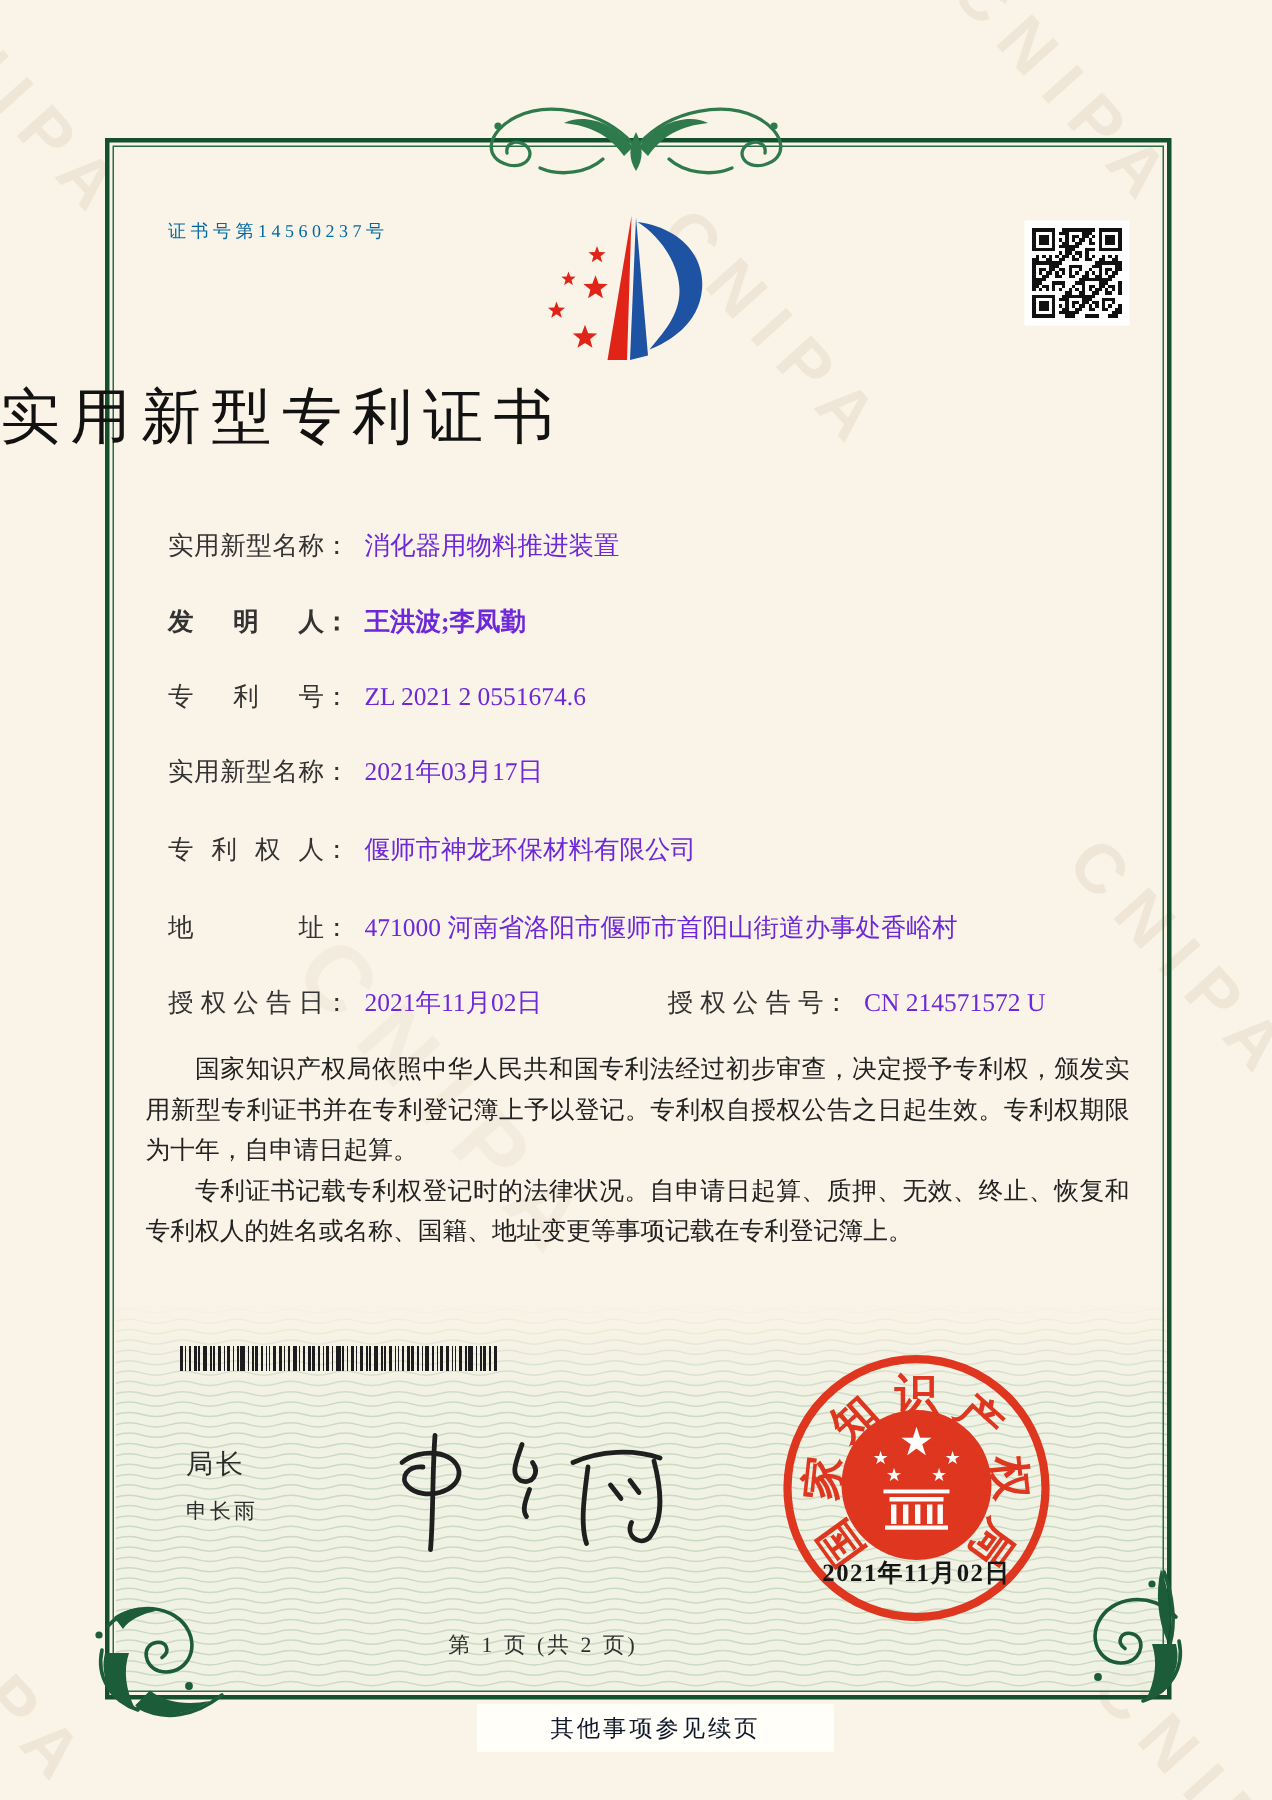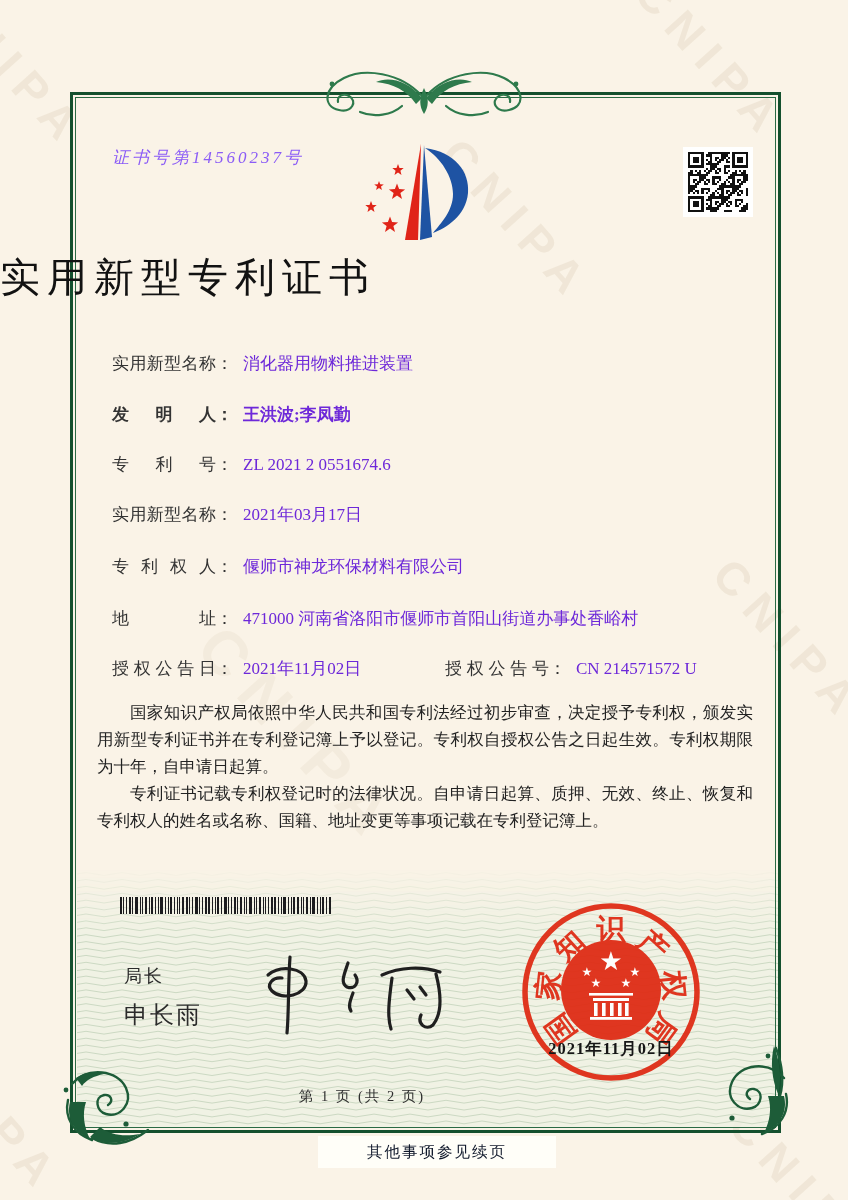--- a/index.html
+++ b/index.html
@@ -23,21 +23,21 @@
   }
   .frame-inner{
     position:absolute; left:2px; top:2px; right:2px; bottom:2px;
     border:1px solid #2a6a44;
   }
   .wave{position:absolute; left:77px; top:870px; z-index:2; pointer-events:none;}
   .ornament{position:absolute; z-index:4; pointer-events:none;}
   
   .cert-no{
     position:absolute; left:112px; top:146px; z-index:5;
-    font-size:17px; letter-spacing:3px; color:#8b5cf6;font-style:italic;
+    font-size:12px; letter-spacing:3px; color:#0369a1;
   }
   .logo{position:absolute; left:356px; top:136px; z-index:5;}
   .qr{position:absolute; left:683px; top:147px; z-index:5; background:#fff; padding:3px;}
   .title{
     position:absolute; left:0; top:250px; width:848px; text-align:left; z-index:5;
     font-size:40px; font-weight:400; letter-spacing:7px; color:#121212;
   }
   
   .field{position:absolute; left:112px; z-index:5; font-size:17px; white-space:nowrap; color:#333;}
   .flabel{
@@ -49,21 +49,21 @@
   .field.two .pair2{position:absolute; left:333px; top:0; white-space:nowrap;}
   
   .body-text{
     position:absolute; left:97px; top:699px; width:656px; z-index:5;
     font-size:16.5px; line-height:27px; text-align:justify; color:#222;
   }
   .body-text p{margin:0; text-indent:2em;}
   
   .barcode{position:absolute; left:120px; top:897px; z-index:5;}
   .sig-role{position:absolute; left:124px; top:964px; z-index:5; font-size:18px; letter-spacing:2px;}
-  .sig-name{position:absolute; left:124px; top:999px; z-index:5; font-size:24px; letter-spacing:2px;font-family:Liberation Serif, serif;}
+  .sig-name{position:absolute; left:124px; top:999px; z-index:5; font-size:14px; letter-spacing:2px;font-family:Liberation Serif, serif;}
   .signature{position:absolute; left:252px; top:945px; z-index:6;}
   .seal{position:absolute; left:517px; top:898px; z-index:5; opacity:.94;}
   .seal-date{
     position:absolute; left:517px; top:1038px; width:188px; text-align:center; z-index:6;
     font-size:16.5px; font-weight:700; letter-spacing:1px; color:#161616; white-space:nowrap;
   }
   .page-info{
     position:absolute; left:0; top:1087px; width:724px; text-align:center; z-index:5;
     font-size:14.5px; letter-spacing:2px; color:#2f2f2f;
   }

